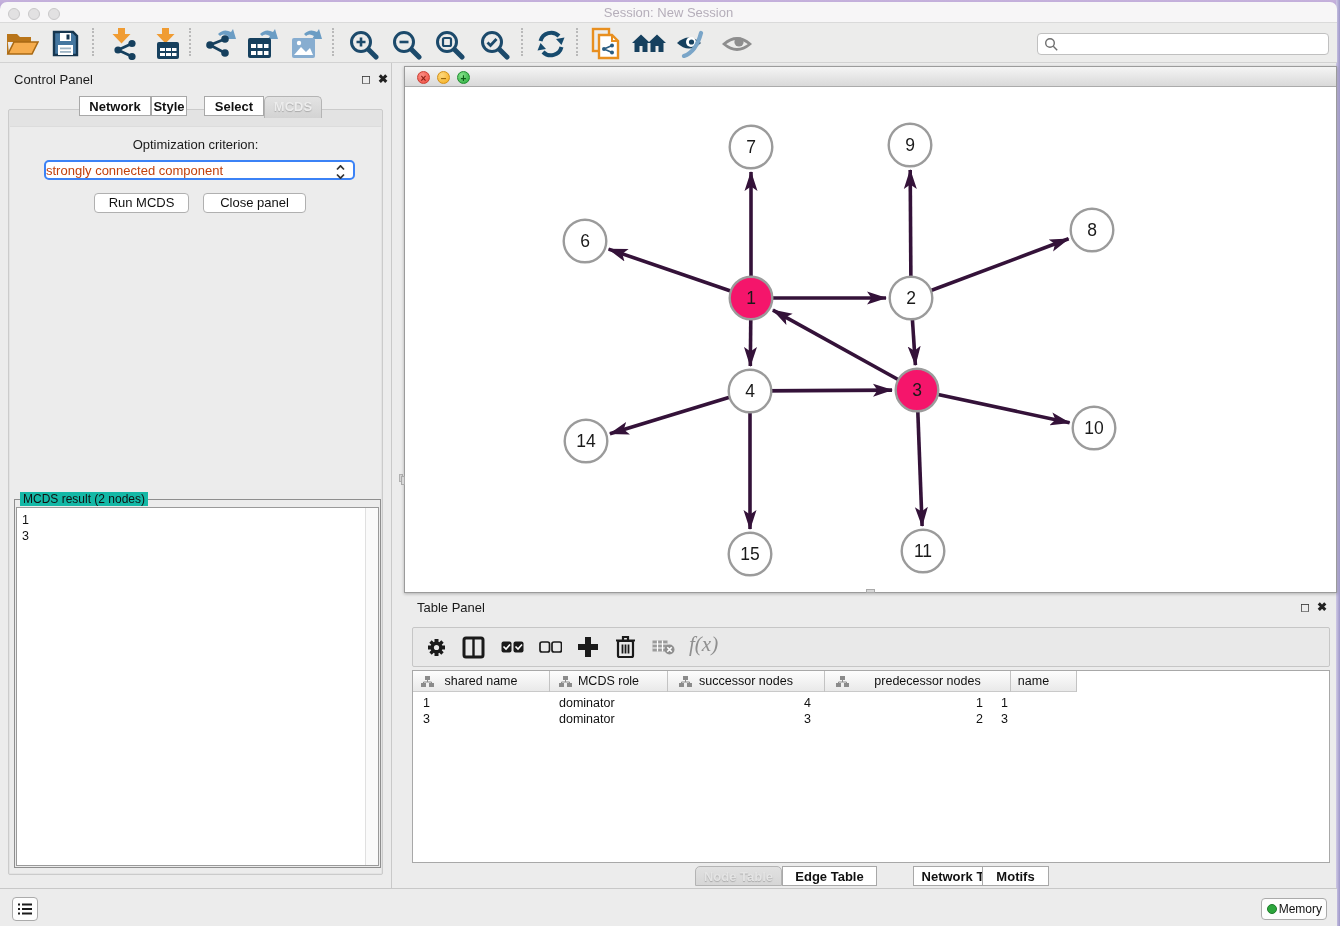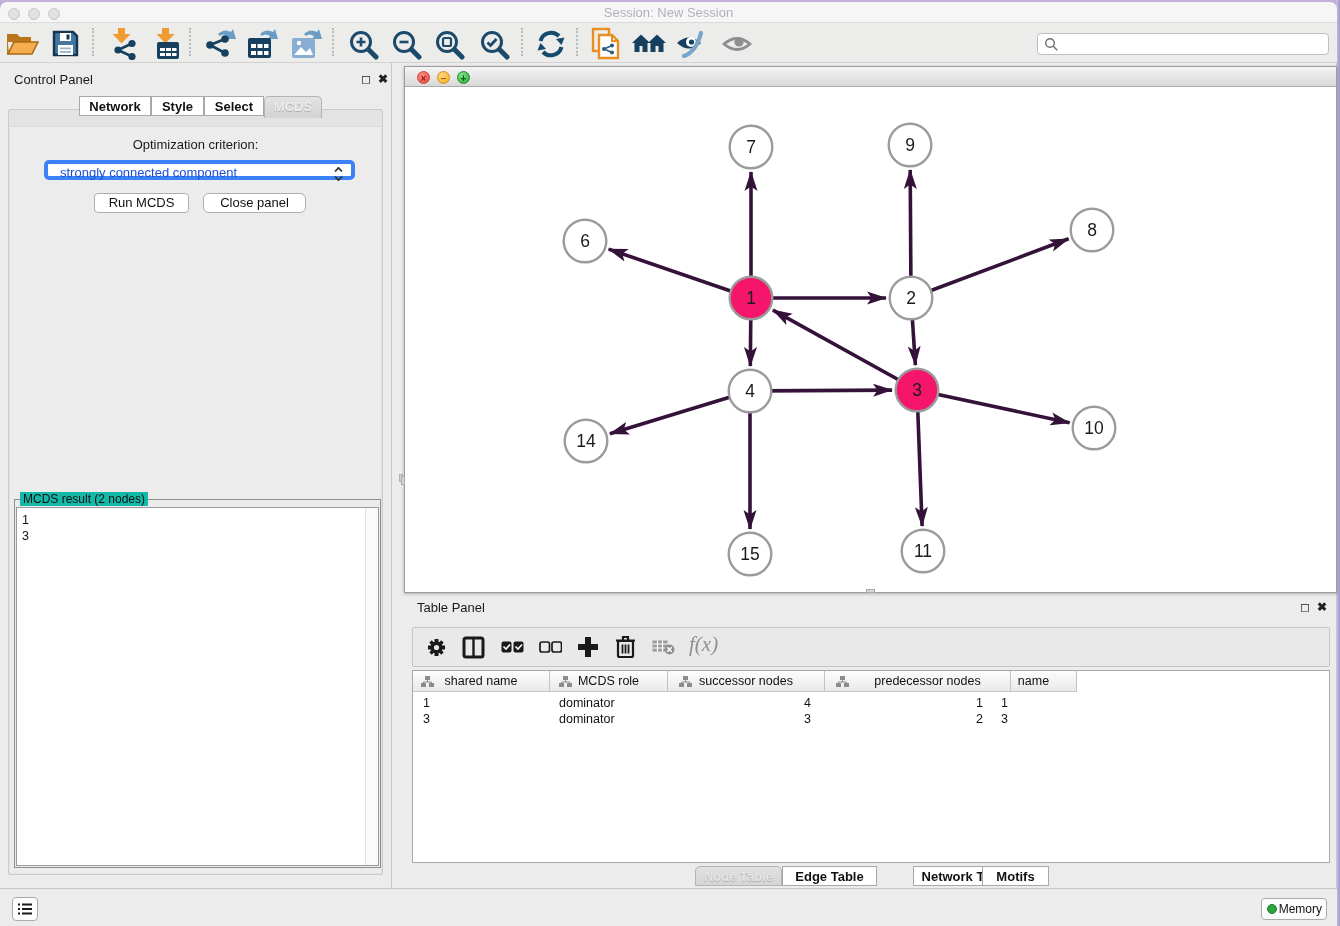--- a/index.html
+++ b/index.html
@@ -17,21 +17,21 @@
 .tbi{top:4px;}
 #searchbox{left:1037px;top:33px;width:292px;height:22px;background:#fff;border:1px solid #c0c0c0;border-radius:4px;}
 
 #cp-title{left:14px;top:72px;font-size:13px;color:#1a1a1a;}
 .wbtn{font-size:12px;color:#222;}
 #cp-box{left:8px;top:109px;width:375px;height:766px;background:#e3e3e3;border:1px solid #cbcbcb;border-radius:2px;}
 #cp-inner{left:10px;top:126px;width:371px;height:747px;background:#ececec;border-top:1px solid #dcdcdc;}
 .tab{top:96px;height:20px;background:#fff;border:1px solid #a8a8a8;color:#111;font-size:13px;font-weight:bold;text-align:center;line-height:19px;z-index:3;}
 .tabsel{background:linear-gradient(#e3e3e3,#d3d3d3);color:#ededed;text-shadow:0 1px 1px #aaa;border-radius:5px 5px 0 0;border-bottom:none;}
 #opt-label{left:11px;top:137px;width:369px;text-align:center;font-size:13px;color:#1a1a1a;}
-#dropdown{left:44px;top:160px;width:311px;height:20px;background:#fff;border:4px solid #3b82f6;border-radius:5px;font-size:13px;color:#1d4ed8;line-height:18px;padding-left:12px;}
+#dropdown{left:44px;top:160px;width:311px;height:20px;background:#fff;border:2px solid #3b82f6;border-radius:5px;font-size:13px;color:#c2410c;line-height:18px;}
 .btn{top:193px;height:20px;background:#fff;border:1px solid #b0b0b0;border-radius:4px;font-size:13px;color:#111;text-align:center;line-height:18px;}
 #mcds-box{left:14px;top:499px;width:367px;height:369px;border:1px solid #8e8e8e;}
 #mcds-label{left:20px;top:492px;background:#14b8a6;padding:0 3px;font-size:12px;color:#111;}
 #mcds-white{left:16px;top:507px;width:363px;height:359px;background:#fff;border:1px solid #9a9a9a;}
 #mcds-scroll{left:365px;top:508px;width:13px;height:357px;background:#fafafa;border-left:1px solid #e0e0e0;}
 #mcds-text{left:22px;top:512px;font-size:12.5px;color:#111;line-height:16px;}
 
 #netwin{left:404px;top:66px;width:933px;height:527px;background:#fff;border:1px solid #9b9b9b;box-shadow:0 1px 3px rgba(0,0,0,0.25);}
 #nw-titlebar{left:0;top:0;width:931px;height:20px;background:linear-gradient(#f5f5f5,#d9d9d9);border-bottom:1px solid #ababab;}
 #nw-title{left:0;top:3px;width:931px;text-align:center;font-size:13px;font-weight:bold;color:#2c2c2c;}
@@ -180,31 +180,31 @@
   <path d="M2 10 Q15 -1 28 10 Q15 21 2 10 Z" fill="none" stroke="#8e8e8e" stroke-width="2.7"></path>
   <circle cx="17" cy="8" r="4.6" fill="#8e8e8e"></circle>
 </svg>
 
 <div class="abs" style="left:391px;top:63px;width:1px;height:825px;background:#c9c9c9;"></div>
 <div class="abs" style="left:399px;top:474px;width:4px;height:8px;background:#d5d5d5;border:1px solid #b0b0b0;"></div>
 <div class="abs" id="cp-title">Control Panel</div>
 <div class="abs wbtn" style="left:361px;top:72px;">◻</div>
 <div class="abs wbtn" style="left:378px;top:72px;font-weight:bold;">✖</div>
 <div class="abs tab" style="left:79px;width:72px;">Network</div>
-<div class="abs tab" style="left:151px;width:53px;">Style</div>
+<div class="abs tab" style="left:151px;width:36px;">Style</div>
 <div class="abs tab" style="left:204px;width:60px;">Select</div>
 <div class="abs" id="cp-box"></div>
 <div class="abs tab tabsel" style="left:264px;width:58px;height:22px;border-color:#b4b4b4;">MCDS</div>
 <div class="abs" id="cp-inner"></div>
 <div class="abs" id="opt-label">Optimization criterion:</div>
 <div class="abs" id="dropdown">strongly connected component<svg class="abs" style="right:8px;top:3px;" width="9" height="14" viewBox="0 0 9 14">
       <path d="M1 4.5 L4.5 0.8 L8 4.5 M1 9.5 L4.5 13.2 L8 9.5" fill="none" stroke="#333" stroke-width="1.7"></path>
     </svg></div>
 <div class="abs btn" style="left:94px;width:95px;">Run MCDS</div>
-<div class="abs btn" style="left:203px;width:103px;border-radius:6px;">Close panel</div>
+<div class="abs btn" style="left:203px;width:103px;">Close panel</div>
 <div class="abs" id="mcds-box"></div>
 <div class="abs" id="mcds-white"></div>
 <div class="abs" id="mcds-scroll"></div>
 <div class="abs" id="mcds-label">MCDS result (2 nodes)</div>
 <div class="abs" id="mcds-text">1<br>3</div>
 
 <div class="abs" id="netwin">
   <div class="abs" id="nw-titlebar"></div>
   <div class="abs tlight" style="left:12px;background:radial-gradient(circle at 35% 30%,#fb8d84,#ee4a3e);border:1px solid #ca3f33;color:#8c1f14;">×</div>
   <div class="abs tlight" style="left:32px;background:radial-gradient(circle at 35% 30%,#fdd87e,#f5ac19);border:1px solid #d29018;color:#99660a;">–</div>

